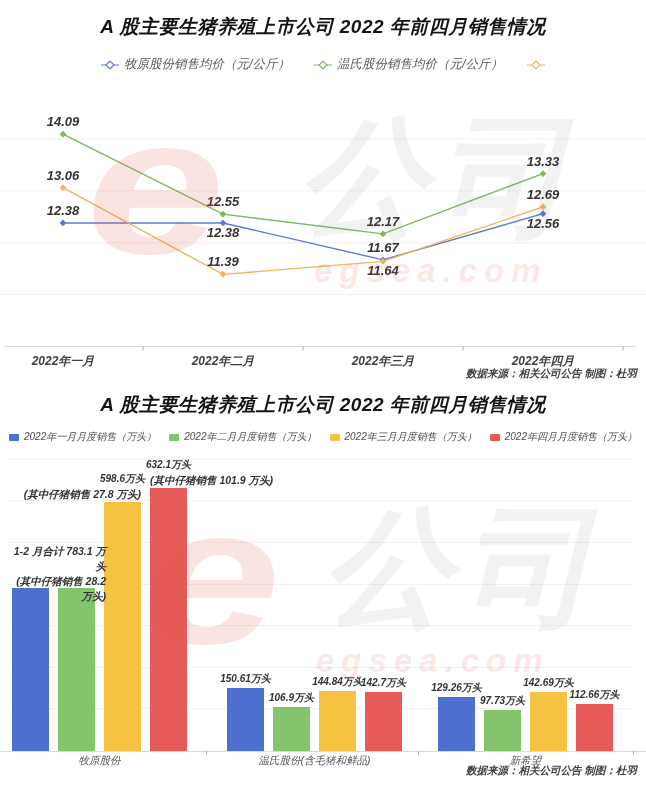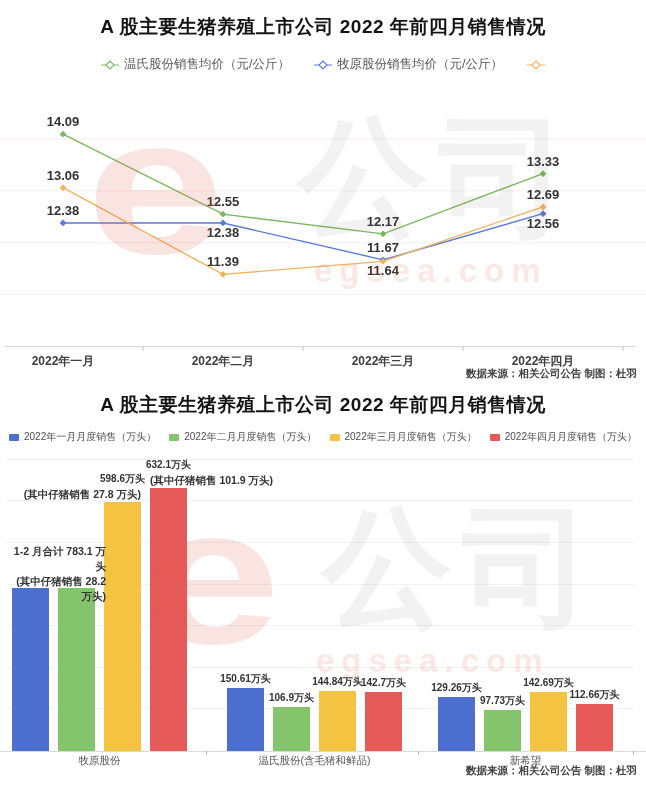--- a/index.html
+++ b/index.html
@@ -1,17 +1,17 @@
 <!DOCTYPE html>
 <html><head>
 <meta charset="utf-8">
 <style>
   html,body{margin:0;padding:0;background:#fff;}
   .page{position:relative;width:646px;height:787px;background:#ffffff;overflow:hidden;
-        font-family:"Liberation Sans","DejaVu Sans",sans-serif;}
+        font-family:"Liberation Sans","DejaVu Sans",sans-serif;font-style:italic;}
   .title{position:absolute;left:0;width:100%;text-align:center;font-size:19px;font-weight:bold;
          color:#141414;letter-spacing:0.5px;white-space:nowrap;}
   #t1{top:14px}
   #t2{top:392px}
   .legend{position:absolute;left:0;width:100%;display:flex;justify-content:center;align-items:center;}
   #legend1{top:56px;gap:24px;font-size:12.5px;color:#595959;}
   #legend2{top:430px;gap:13px;font-size:10px;color:#4d4d4d;}
   .legend-item{display:flex;align-items:center;gap:5px;white-space:nowrap;}
   .legend-sq{display:inline-block;width:10px;height:7px;border-radius:1px;}
   #lineChart{position:absolute;left:0;top:95px;width:646px;height:258px;}
@@ -37,31 +37,31 @@
 </style>
 </head>
 <body>
 
 <div class="page">
 
   <div class="title" id="t1">A 股主要生猪养殖上市公司 2022 年前四月销售情况</div>
   <div class="legend" id="legend1">
       <span class="legend-item">
         <svg width="18" height="10">
+          <line x1="0" y1="5" x2="18" y2="5" stroke="#5b79d8" stroke-width="1"></line>
+          <rect x="6.2" y="2.2" width="5.6" height="5.6" fill="#fff" stroke="#5b79d8" stroke-width="1.2" transform="rotate(45 9 5)"></rect>
+        </svg>
+        <span>牧原股份销售均价（元/公斤）</span>
+      </span>
+      <span class="legend-item">
+        <svg width="18" height="10">
           <line x1="0" y1="5" x2="18" y2="5" stroke="#7cb85f" stroke-width="1"></line>
           <rect x="6.2" y="2.2" width="5.6" height="5.6" fill="#fff" stroke="#7cb85f" stroke-width="1.2" transform="rotate(45 9 5)"></rect>
         </svg>
         <span>温氏股份销售均价（元/公斤）</span>
-      </span>
-      <span class="legend-item">
-        <svg width="18" height="10">
-          <line x1="0" y1="5" x2="18" y2="5" stroke="#5b79d8" stroke-width="1"></line>
-          <rect x="6.2" y="2.2" width="5.6" height="5.6" fill="#fff" stroke="#5b79d8" stroke-width="1.2" transform="rotate(45 9 5)"></rect>
-        </svg>
-        <span>牧原股份销售均价（元/公斤）</span>
       </span>
       <span class="legend-item">
         <svg width="18" height="10">
           <line x1="0" y1="5" x2="18" y2="5" stroke="#f0b45e" stroke-width="1"></line>
           <rect x="6.2" y="2.2" width="5.6" height="5.6" fill="#fff" stroke="#f0b45e" stroke-width="1.2" transform="rotate(45 9 5)"></rect>
         </svg>
       </span>
     </div>
   <div id="lineChart"><svg width="646" height="258">
         <line x1="0" y1="199.6" x2="646" y2="199.6" stroke="#f5efee" stroke-width="1"></line>

